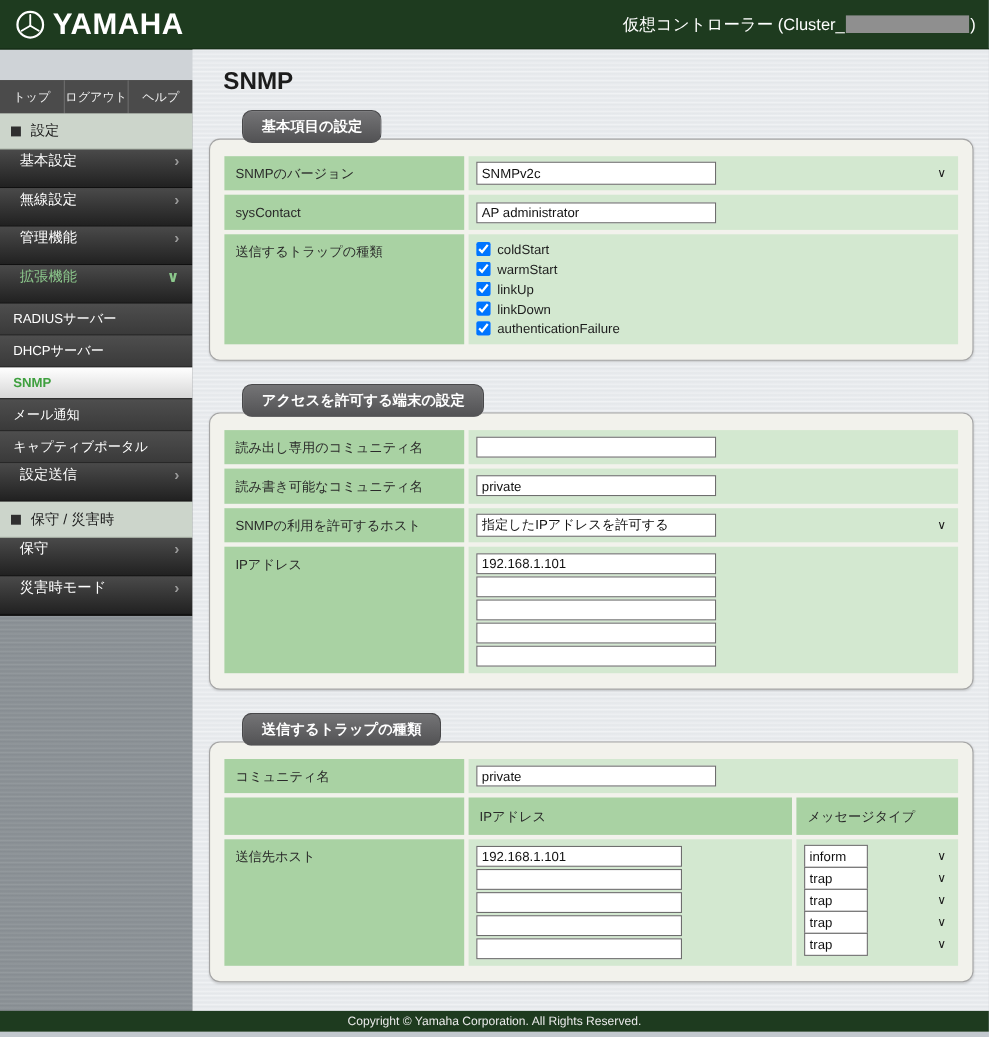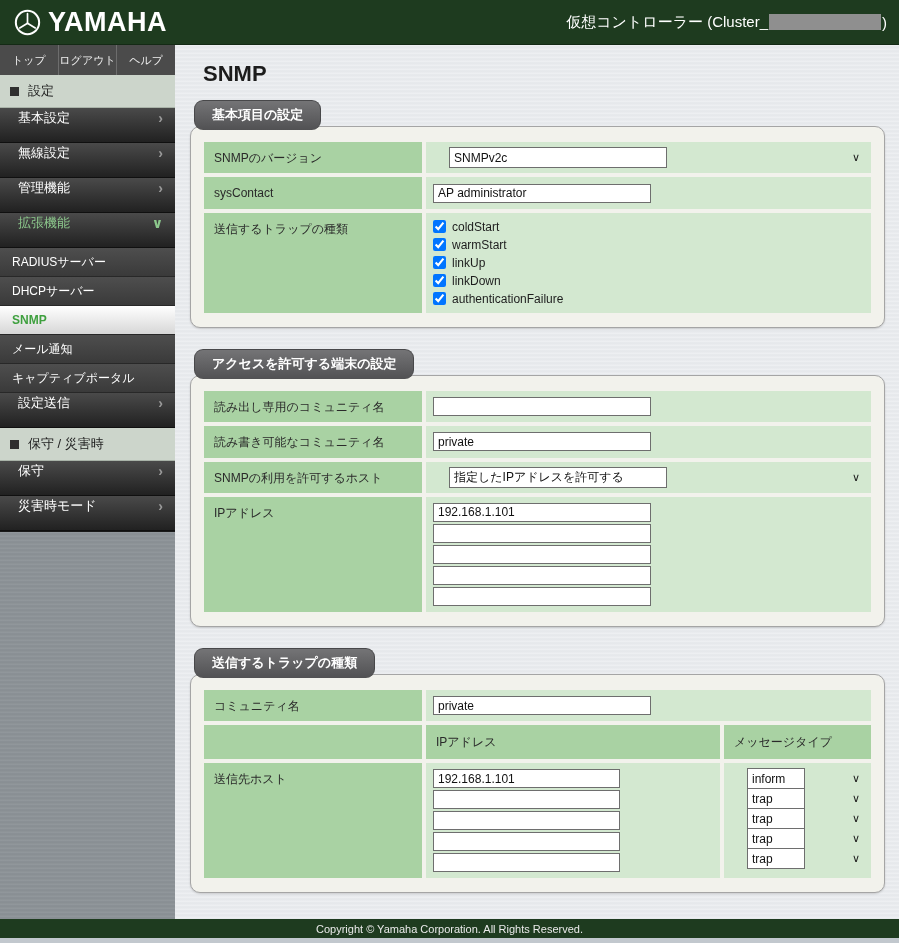--- a/index.html
+++ b/index.html
@@ -19,21 +19,21 @@
   }
   .brand { display:flex; align-items:center; gap:7px; }
   .brand-text { color:#fff; font-weight:bold; font-size:27px; letter-spacing:0.5px; }
   .header-title { color:#fff; font-size:15px; display:flex; align-items:center; }
   .redact { display:inline-block; width:112px; height:16px; background:#8f8f8f; margin:0 1px; }
 
   
   .middle { display:flex; flex:1 1 auto; min-height:0; }
 
   
-  .sidebar { width:175px; flex:0 0 175px; display:flex; flex-direction:column; background:#2e2e2e; }
+  .sidebar { width:175px; flex:0 0 175px; display:flex; flex-direction:column; background:#2e2e2e;margin-top:28px; }
   .side-tabs { display:flex; height:30px; background:#4b4b4b; flex:0 0 30px; }
   .side-tab {
     flex:1; display:flex; align-items:center; justify-content:center;
     color:#f0f0f0; font-size:11px; border-right:1px solid #6d6d6d; cursor:pointer;
   }
   .side-tab:last-child { border-right:none; }
   .side-section {
     height:33px; background:#ccd5cb; color:#1d1d1d; font-size:13px;
     display:flex; align-items:center; padding-left:10px; gap:9px;
     border-bottom:1px solid #a9b3a8; flex:0 0 33px;
@@ -64,21 +64,21 @@
 
   
   .main {
     flex:1 1 auto; min-width:0; overflow:hidden;
     background:repeating-linear-gradient(180deg,#eff1f3 0px,#e3e6e9 2px,#ecee f0 3px,#e9ebee 4px);
     background:repeating-linear-gradient(180deg,#f0f2f4 0px,#e4e7ea 2px,#ebedf0 4px);
   }
   .page-title { font-size:22px; font-weight:bold; color:#1c1c1c; padding:16px 0 13px 28px; }
   .section { margin:0 0 21px 15px; width:695px; }
   .section-tab {
-    display:inline-block; margin-left:4px; position:relative; z-index:2;
+    display:inline-block; margin-left:30px; position:relative; z-index:2;
     background:linear-gradient(#747476,#515153); color:#fff; font-weight:bold;
     font-size:13px; padding:5px 17px 6px; border-radius:9px;
     border:1px solid #48484a; border-bottom:none;
   }
   .panel {
     position:relative; z-index:1; margin-top:-4px;
     background:#f2f2ec; border:1px solid #a5a5a5; border-radius:10px;
     padding:15px 13px 14px; box-shadow:0 1px 2px rgba(0,0,0,0.15);
   }
   .ftable { display:grid; grid-template-columns:218px 1fr; gap:4px; }
@@ -94,21 +94,21 @@
   input[type="text"] {
     width:218px; height:19px; border:1px solid #6e6e6e; background:#fff;
     font-size:12px; padding:0 4px; font-family:inherit; color:#111;
   }
   input[type="text"].ip3 { width:187px; }
   .stack input[type="text"] { margin:1px 0; display:block; }
   .sel-wrap { position:relative; display:inline-block; }
   .sel-wrap select {
     appearance:none; -webkit-appearance:none; -moz-appearance:none;
     height:21px; border:1px solid #6e6e6e; background:#fff; color:#111;
-    font-size:12px; font-family:inherit; padding:0 32px 0 4px; width:218px;margin-left:16px;
+    font-size:12px; font-family:inherit; padding:0 32px 0 4px; width:218px;
   }
   .sel-wrap.small select { width:58px; padding-right:16px; }
   .sel-arrow {
     position:absolute; right:4px; top:49%; transform:translateY(-50%);
     font-size:11px; color:#1a1a1a; pointer-events:none;
   }
   .chk-row { display:flex; align-items:center; gap:6px; height:18px; font-size:12px; color:#1d1d1d; }
   .chk-row input { width:13px; height:13px; }
   .stack-sel { display:flex; flex-direction:column; gap:0; }
   .stack-sel .sel-wrap { margin:0 0 -1px 0; height:20px; }

